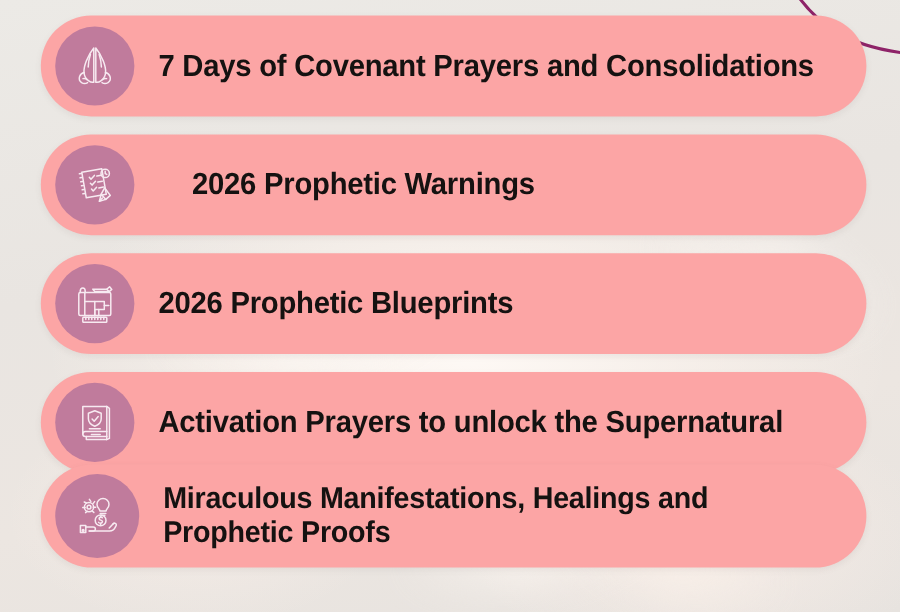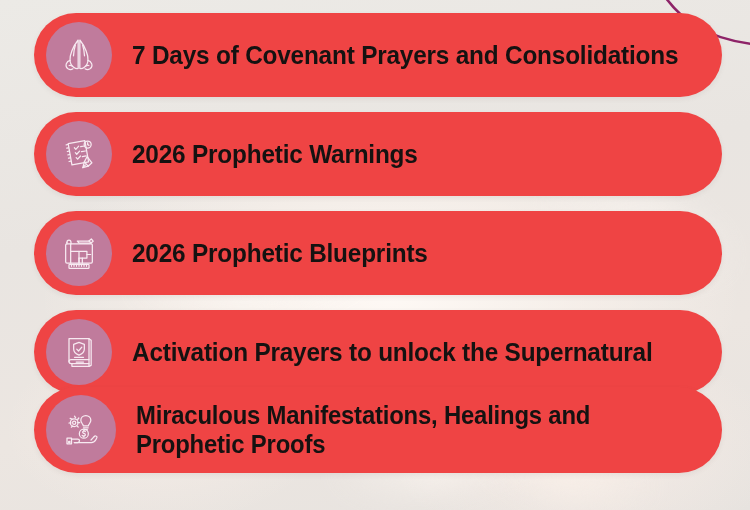--- a/index.html
+++ b/index.html
@@ -74,31 +74,31 @@
     position: absolute;
     left: 0; top: 0;
     width: 750px;
     height: 510px;
   }
 
   .pill {
     position: absolute;
     left: 34px;
     width: 688px;
-    background: #ef4444;
+    background: #fca5a5;
     border-radius: 46px;
     box-shadow: 0 2px 5px rgba(120,100,100,0.10);
     display: flex;
     align-items: center;
     box-sizing: border-box;
     padding-left: 12px;
   }
 
   .pill-1 { top: 13px;  height: 84px; }
-  .pill-2 { top: 112px; height: 84px; }
+  .pill-2 { top: 112px; height: 84px; gap: 28px; }
   .pill-3 { top: 211px; height: 84px; }
   .pill-4 { top: 310px; height: 84px; text-align: right; }
   .pill-5 { top: 387px; height: 86px; align-items: center; }
 
   .icon-circle {
     flex: 0 0 auto;
     width: 66px;
     height: 66px;
     border-radius: 50%;
     background: #c07b9c;

